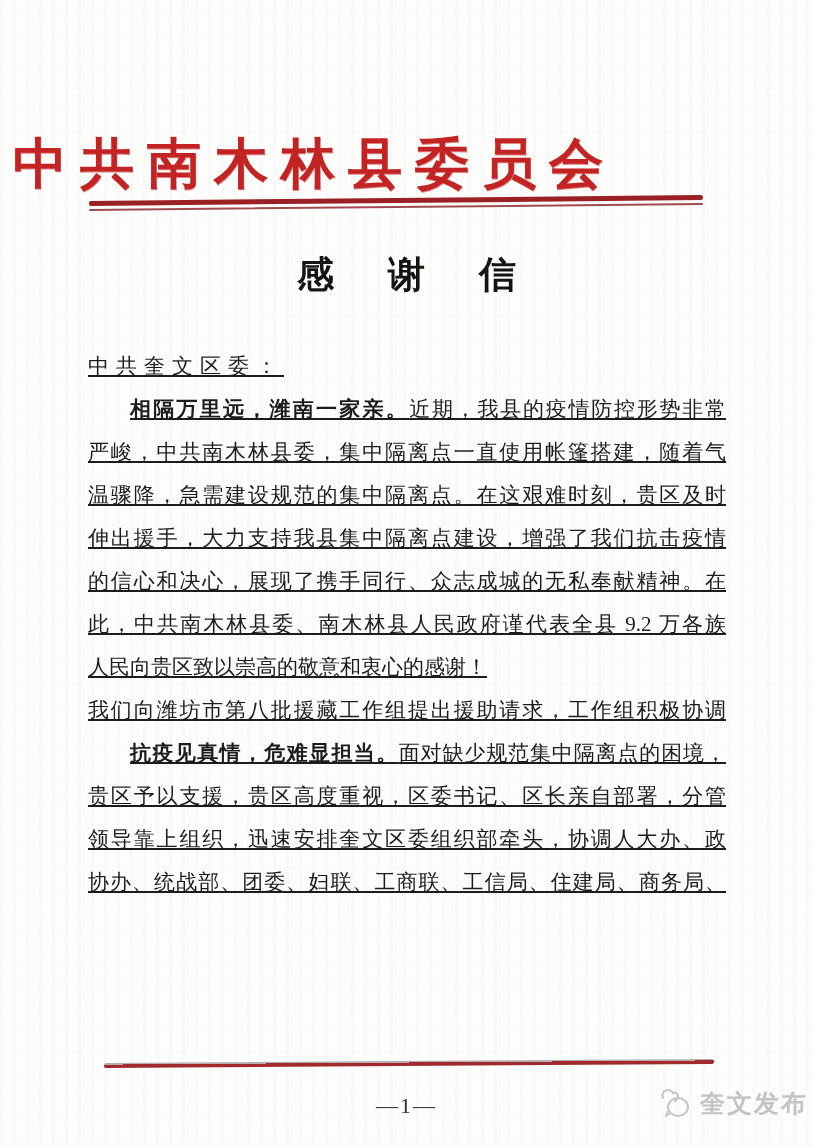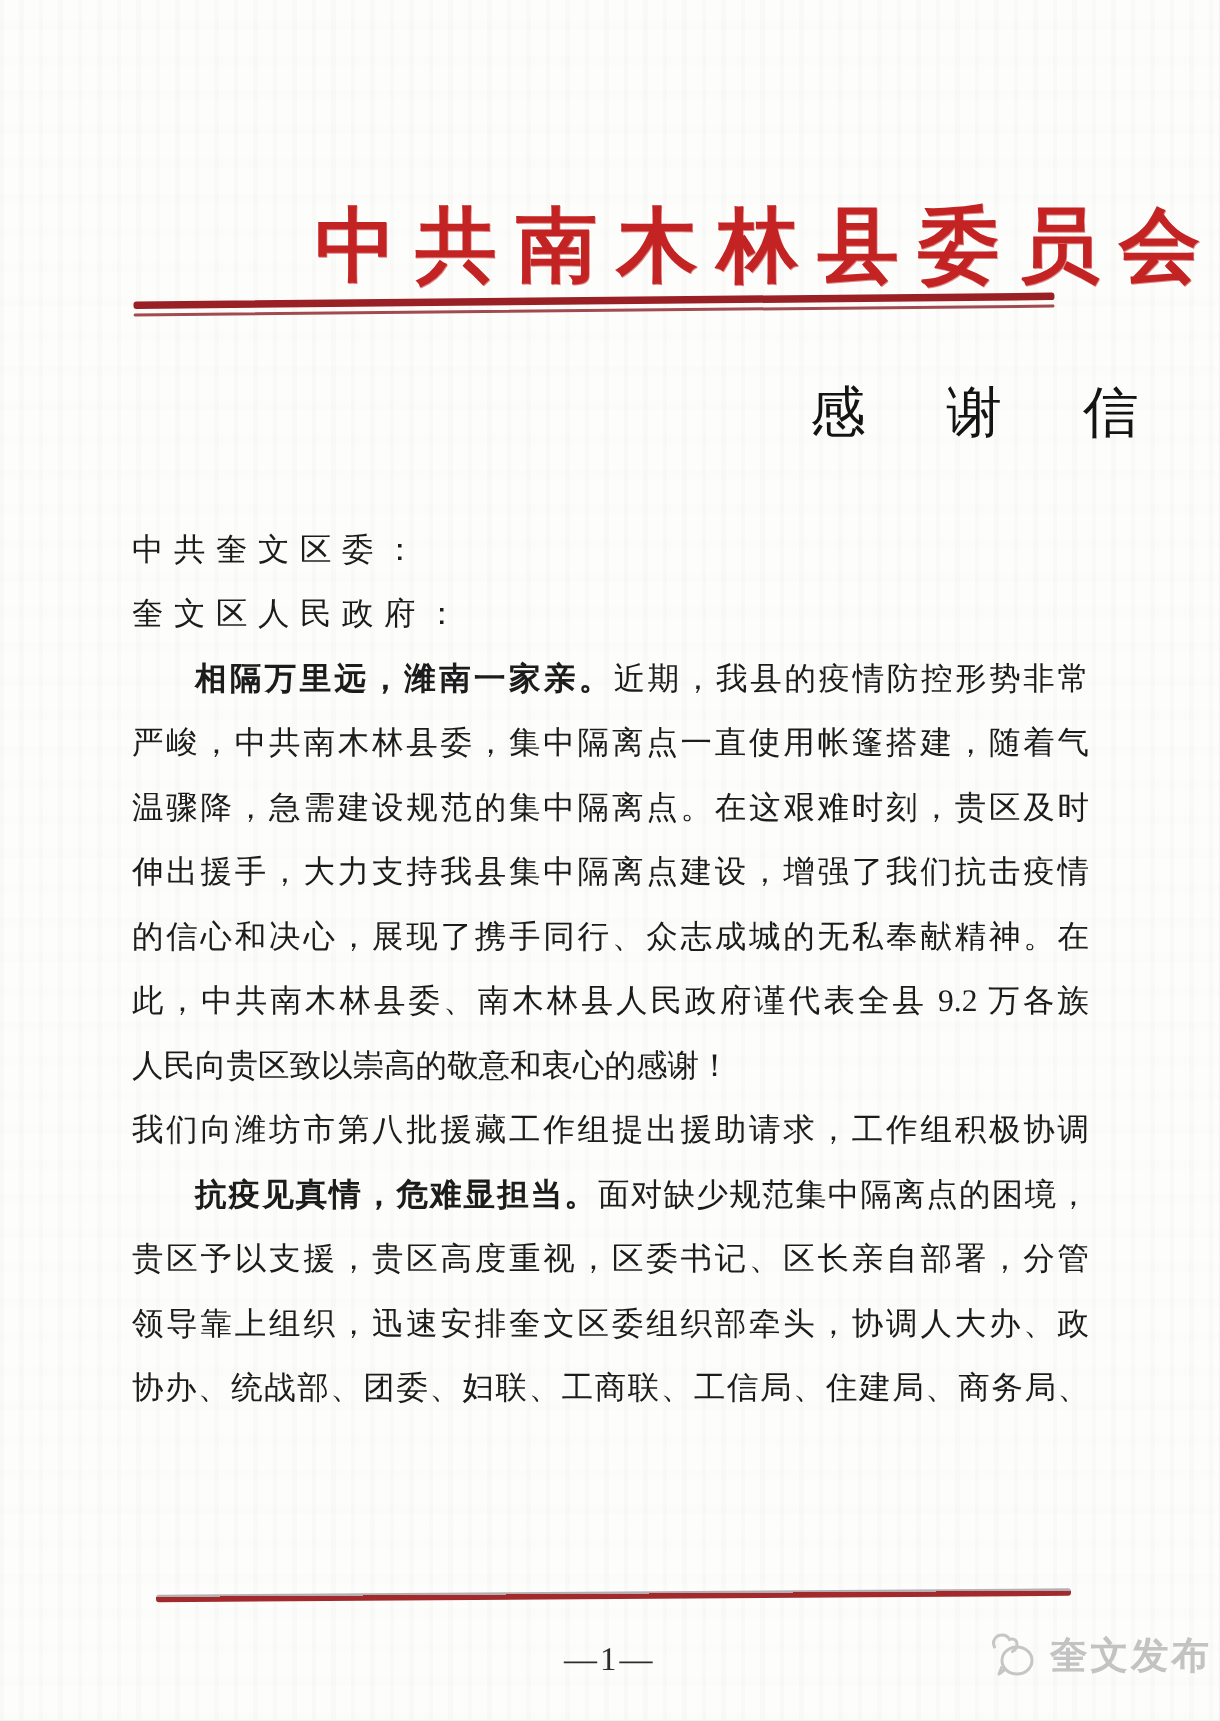--- a/index.html
+++ b/index.html
@@ -16,47 +16,48 @@
     content:"";
     position:absolute; inset:0;
     background:
       repeating-linear-gradient(90deg, rgba(130,130,130,0.03) 0 3px, rgba(0,0,0,0) 3px 13px),
       repeating-linear-gradient(0deg, rgba(160,160,160,0.015) 0 6px, rgba(0,0,0,0) 6px 23px);
     pointer-events:none;
   }
 
   .letterhead {
     position:absolute; top:128px; left:0; right:0;
-    text-align:right;
+    text-align:left;
     font-size:54px; font-weight:bold;
     color:#c32423;
     letter-spacing:13px; text-indent:13px;
     white-space:nowrap;
     text-shadow:0.5px 0.5px 0 rgba(195,36,35,0.55);
   }
 
   .head-rule {
     position:absolute; top:198px; left:89px; width:614px;
     transform:rotate(-0.55deg);
   }
   .head-rule .thick { height:5px; background:#992025; border-radius:2px; }
   .head-rule .thin  { height:2px; background:#a14a50; margin-top:3px; border-radius:1px; }
 
   .doc-title {
     position:absolute; top:250px; left:0; right:0;
-    text-align:right;
-    font-size:37px; font-weight:normal; color:#141414;
+    text-align:center;
+    font-size:37px; font-weight:bold; color:#141414;
     letter-spacing:54px; text-indent:54px;
     white-space:nowrap;
   }
 
   .letter-body {
     position:absolute; top:345px; left:88px; width:638px;
     font-size:21px; line-height:43px;
     color:#1c1c1c;
+    text-decoration:underline;
   }
   .salutation { text-align:left; letter-spacing:7px; }
   .line { text-align:justify; text-align-last:justify; text-justify:inter-ideograph; }
   .line.nofill { text-align-last:left; }
   .line.indent { text-indent:42px; }
   .line b { font-weight:bold; letter-spacing:0.5px; }
 
   .footer-rule {
     position:absolute; top:1061px; left:104px; width:610px; height:5px;
     background:linear-gradient(#b4aeb3 30%, #a22a2c 30%);
@@ -88,21 +89,20 @@
 
   <div class="head-rule">
     <div class="thick"></div>
     <div class="thin"></div>
   </div>
 
   <div class="doc-title">感谢信</div>
 
   <div class="letter-body">
     <div class="salutation">中共奎文区委：</div>
-    <div class="salutation">奎文区人民政府：</div>
     <div id="paragraphs">
         <div>
           <div class="line indent"><b>相隔万里远，潍南一家亲。</b>近期，我县的疫情防控形势非常</div>
           <div class="line">严峻，中共南木林县委，集中隔离点一直使用帐篷搭建，随着气</div>
           <div class="line">温骤降，急需建设规范的集中隔离点。在这艰难时刻，贵区及时</div>
           <div class="line">伸出援手，大力支持我县集中隔离点建设，增强了我们抗击疫情</div>
           <div class="line">的信心和决心，展现了携手同行、众志成城的无私奉献精神。在</div>
           <div class="line">此，中共南木林县委、南木林县人民政府谨代表全县 9.2 万各族</div>
           <div class="line nofill">人民向贵区致以崇高的敬意和衷心的感谢！</div>
         </div>

